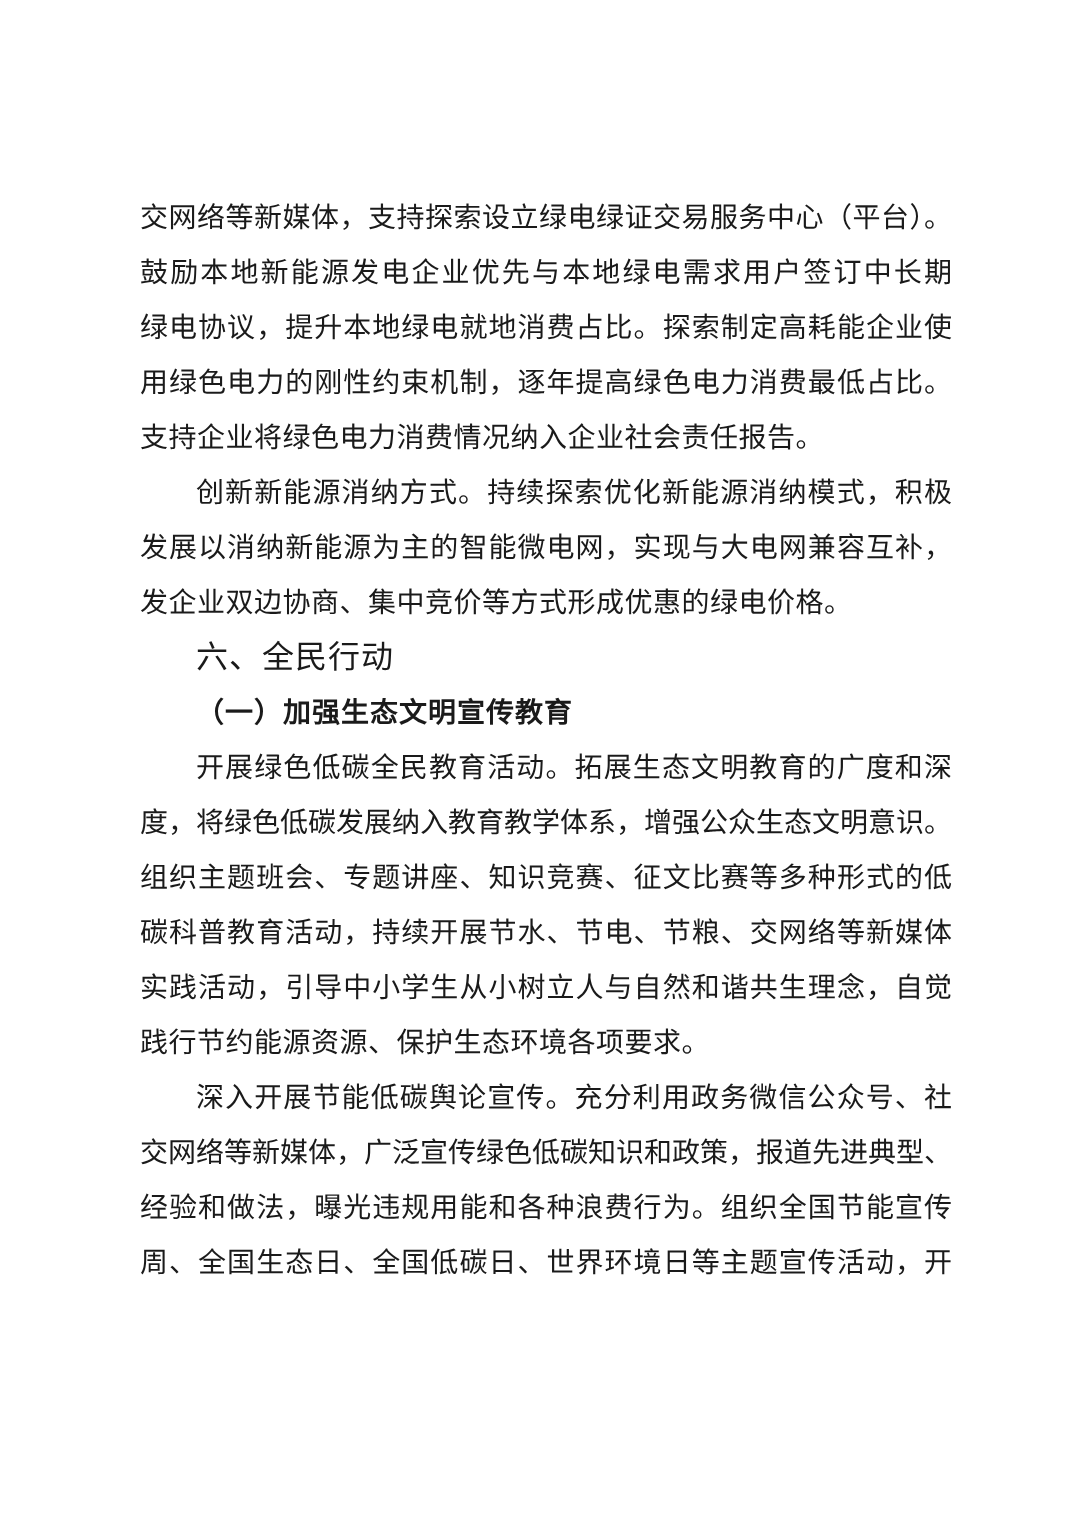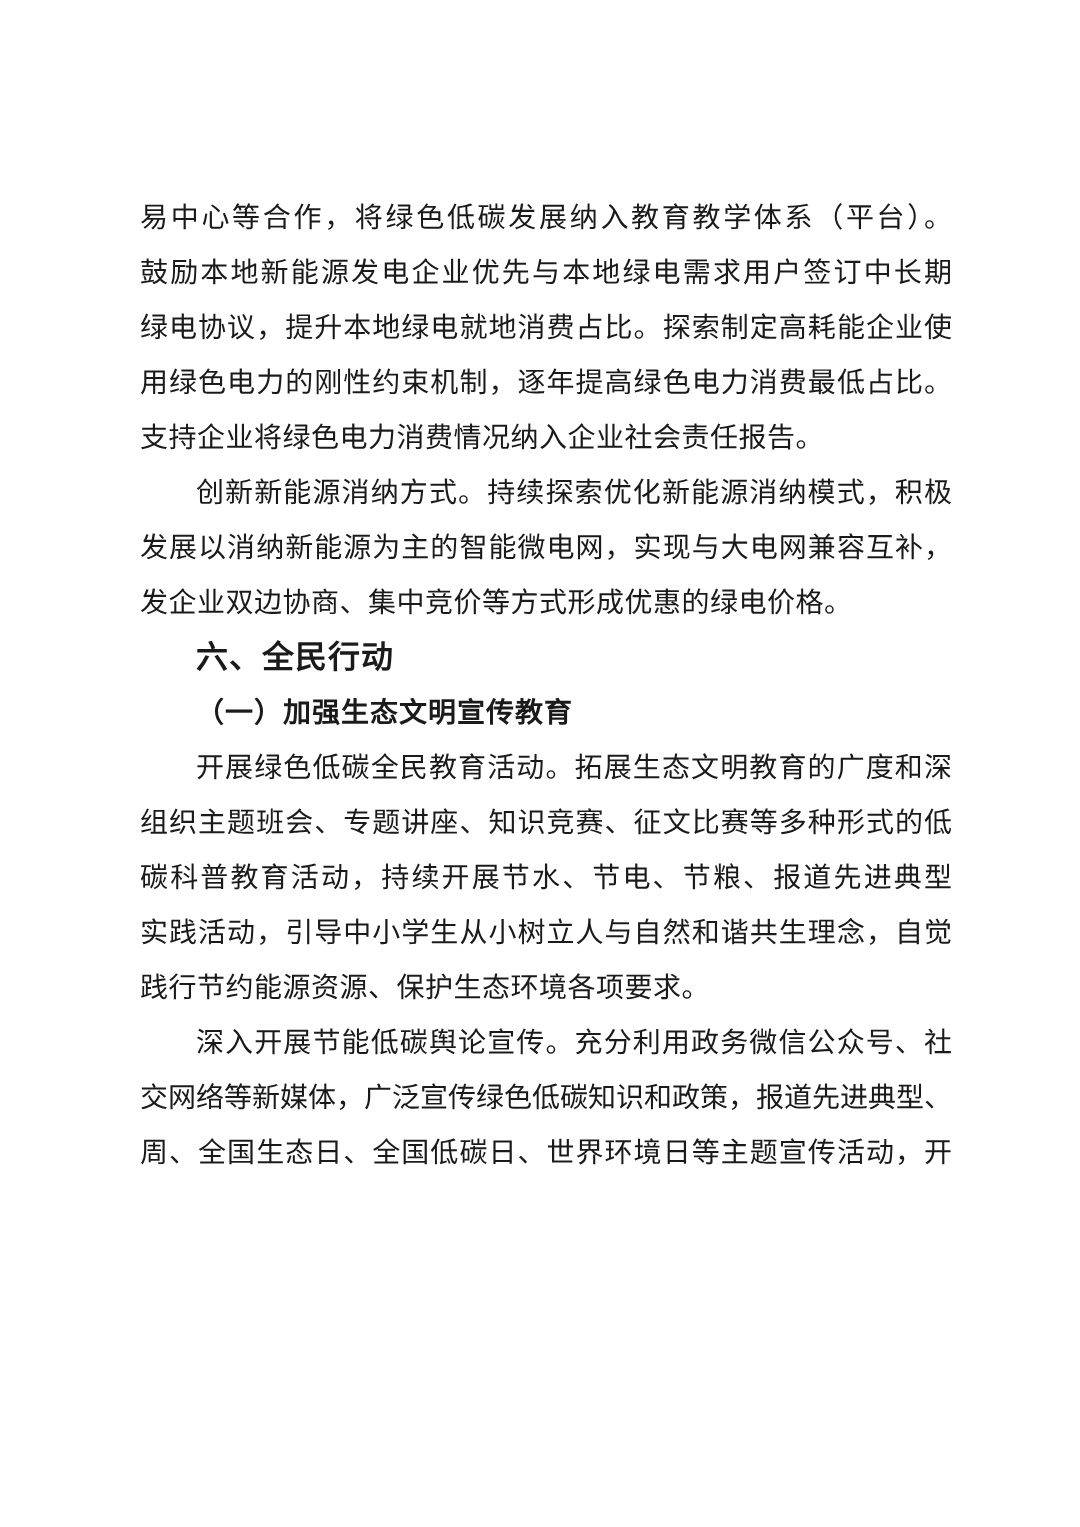--- a/index.html
+++ b/index.html
@@ -38,61 +38,63 @@
     white-space: normal;
     text-align: justify;
     text-align-last: justify;
     letter-spacing: 0;
   }
   .body-line.indent {
     text-indent: 56px;
   }
   .heading1-line {
     font-family: "Liberation Sans", "DejaVu Sans", sans-serif;
-    font-weight: 700;
+    font-weight: 400;
     font-size: 32px;
     padding-left: 56px;
     letter-spacing: 1px;
   }
   .heading2-line {
     font-weight: 700;
     font-size: 28px;
     padding-left: 56px;
     letter-spacing: 1px;
   }
 </style>
 </head>
 <body>
 
 <div class="page">
   <div class="content" id="content">
       <div class="para body">
-        <div class="line body-line stretch">易中心等合作，将绿色低碳发展纳入教育教学体系（平台）。</div>
+        <div class="line body-line stretch">交网络等新媒体，支持探索设立绿电绿证交易服务中心（平台）。</div>
         <div class="line body-line stretch">鼓励本地新能源发电企业优先与本地绿电需求用户签订中长期</div>
         <div class="line body-line stretch">绿电协议，提升本地绿电就地消费占比。探索制定高耗能企业使</div>
         <div class="line body-line stretch">用绿色电力的刚性约束机制，逐年提高绿色电力消费最低占比。</div>
         <div class="line body-line">支持企业将绿色电力消费情况纳入企业社会责任报告。</div>
       </div>
       <div class="para body">
         <div class="line body-line stretch indent">创新新能源消纳方式。持续探索优化新能源消纳模式，积极</div>
         <div class="line body-line stretch">发展以消纳新能源为主的智能微电网，实现与大电网兼容互补，</div>
         <div class="line body-line">发企业双边协商、集中竞价等方式形成优惠的绿电价格。</div>
       </div>
       <div class="para heading1">
         <div class="line heading1-line">六、全民行动</div>
       </div>
       <div class="para heading2">
         <div class="line heading2-line">（一）加强生态文明宣传教育</div>
       </div>
       <div class="para body">
         <div class="line body-line stretch indent">开展绿色低碳全民教育活动。拓展生态文明教育的广度和深</div>
+        <div class="line body-line stretch">度，将绿色低碳发展纳入教育教学体系，增强公众生态文明意识。</div>
         <div class="line body-line stretch">组织主题班会、专题讲座、知识竞赛、征文比赛等多种形式的低</div>
-        <div class="line body-line stretch">碳科普教育活动，持续开展节水、节电、节粮、报道先进典型</div>
+        <div class="line body-line stretch">碳科普教育活动，持续开展节水、节电、节粮、交网络等新媒体</div>
         <div class="line body-line stretch">实践活动，引导中小学生从小树立人与自然和谐共生理念，自觉</div>
         <div class="line body-line">践行节约能源资源、保护生态环境各项要求。</div>
       </div>
       <div class="para body">
         <div class="line body-line stretch indent">深入开展节能低碳舆论宣传。充分利用政务微信公众号、社</div>
         <div class="line body-line stretch">交网络等新媒体，广泛宣传绿色低碳知识和政策，报道先进典型、</div>
+        <div class="line body-line stretch">经验和做法，曝光违规用能和各种浪费行为。组织全国节能宣传</div>
         <div class="line body-line stretch">周、全国生态日、全国低碳日、世界环境日等主题宣传活动，开</div>
       </div>
     </div>
 </div>
 
 </body></html>

